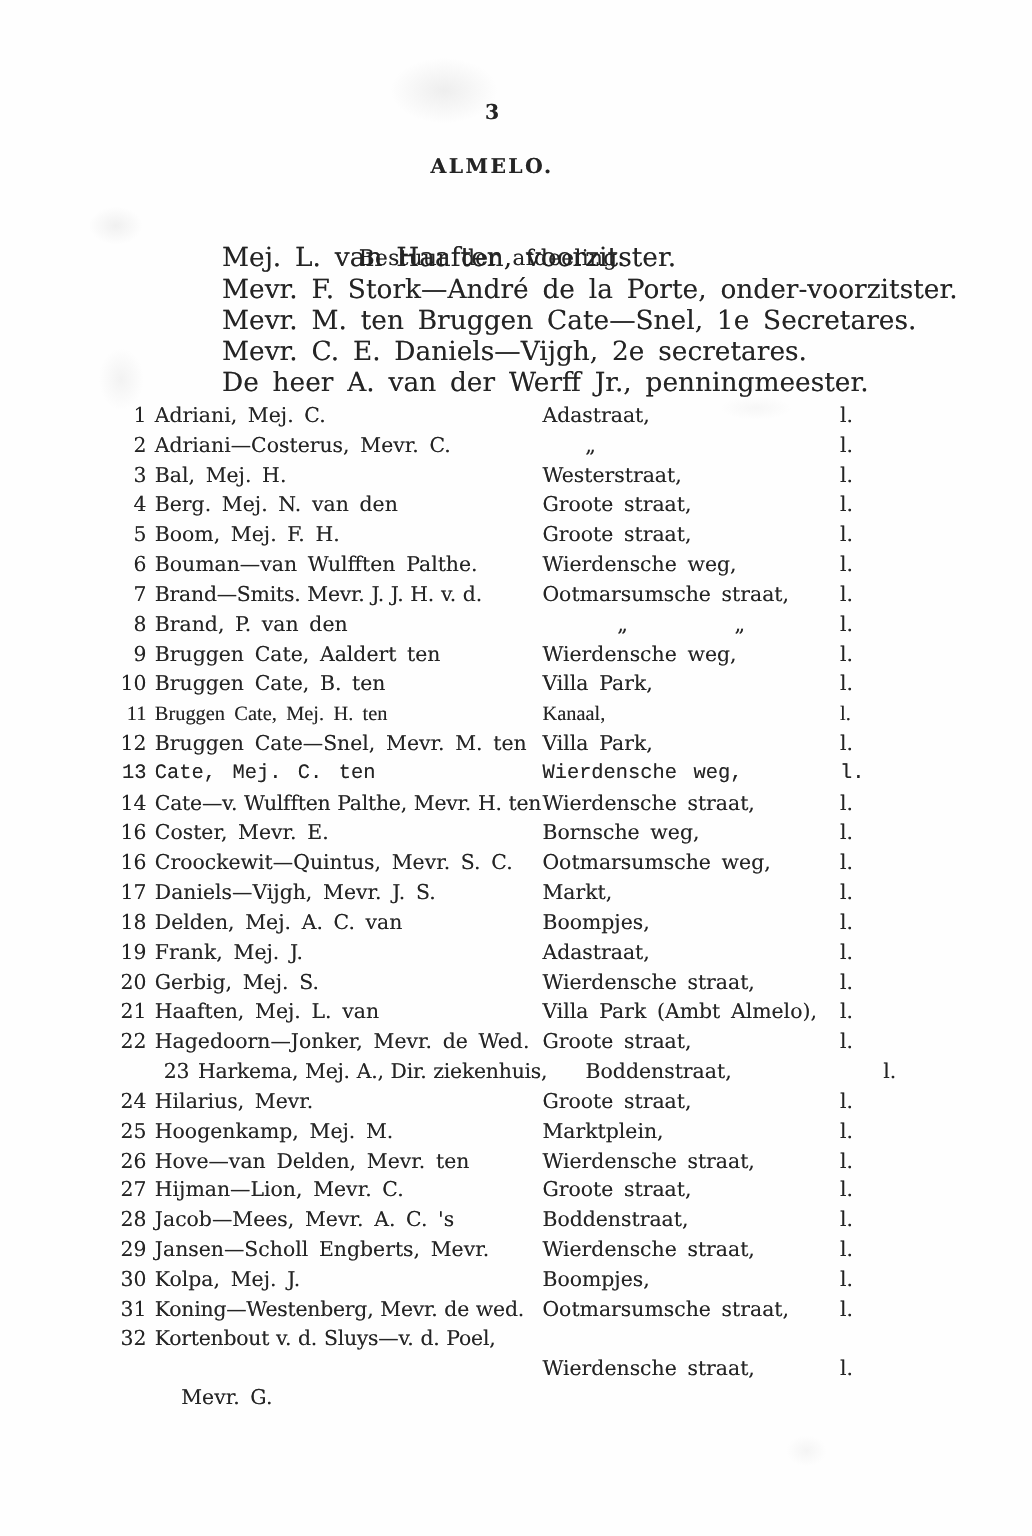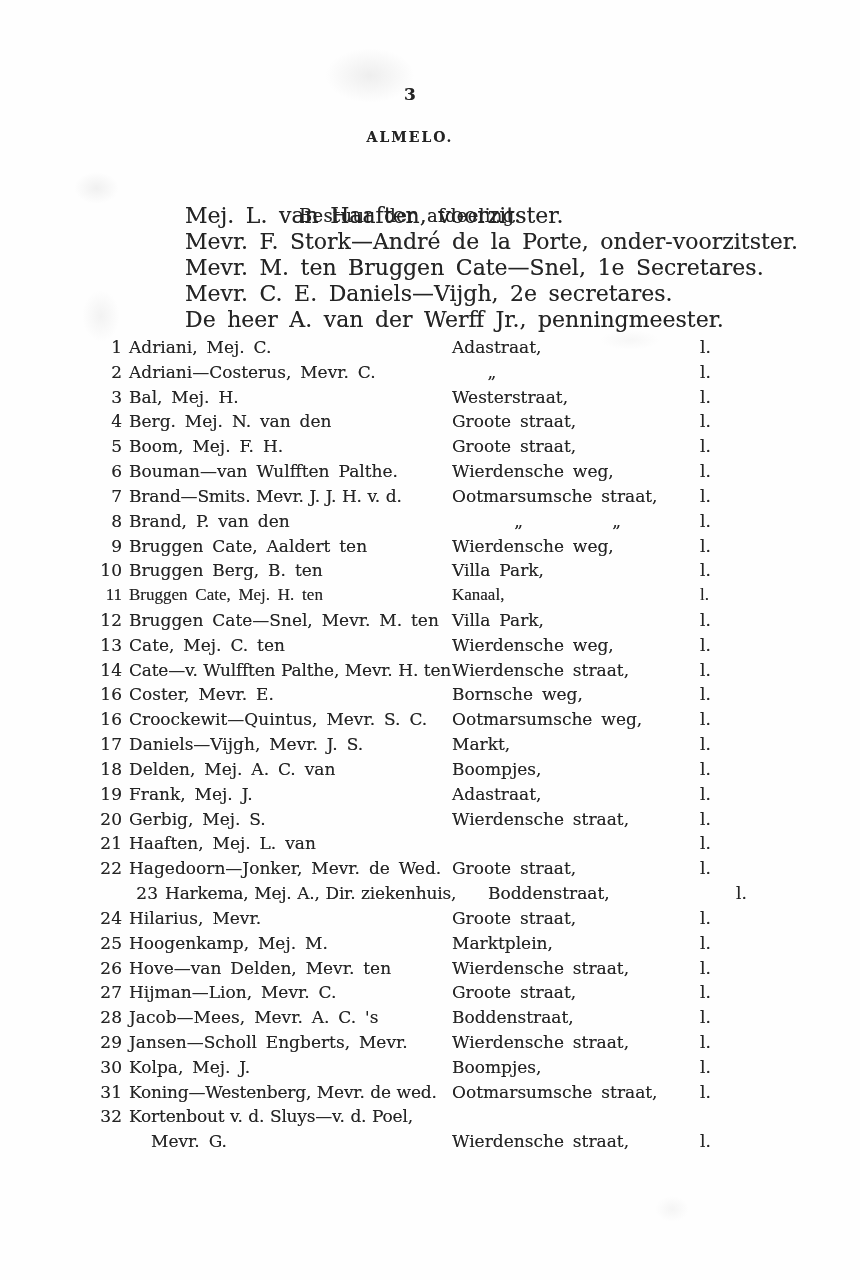--- a/index.html
+++ b/index.html
@@ -13,37 +13,37 @@
     color:#242424;
     overflow:hidden;
     text-shadow:0 0 0.4px rgba(20,20,20,.45);
   }
   .pagenum {
     position:absolute; top:84px; left:120px; width:580px;
     text-align:center; font-weight:700; font-size:17px;
   }
   .title {
     position:absolute; top:129px; left:120px; width:580px; margin:0;
-    text-align:center; font-weight:700; font-size:14px; letter-spacing:2px;
+    text-align:center; font-weight:700; font-size:17px; letter-spacing:2px;
   }
   .subtitle {
     position:absolute; top:169px; left:120px; width:580px;
     text-align:center; font-size:18px;
     word-spacing:5px; letter-spacing:.3px;margin-top:36px;
   }
   .board {
     position:absolute; top:203px; left:185px;
     font-size:22px; line-height:26px; word-spacing:4.5px;
   }
   .members { position:absolute; top:0; left:0; width:860px; height:1280px; }
   .row { position:absolute; left:0; width:860px; height:25px; font-size:17px; }
   .num    { position:absolute; left:94px;  width:28px; text-align:right; }
   .name   { position:absolute; left:129px; white-space:pre; word-spacing:3.5px; }
   .name.tight { word-spacing:0.5px; letter-spacing:-0.2px; }
-  .name.cont  { left:151px; }
+  .name.cont  { left:151px;margin-top:24px; }
   .street { position:absolute; left:452px; white-space:pre; word-spacing:3.5px; }
   .mark   { position:absolute; left:700px; }
   
   .smudge { position:absolute; pointer-events:none; }
   .s1 { top:48px;  left:325px; width:90px;  height:55px;
         background:radial-gradient(ellipse at center, rgba(130,130,130,.13), rgba(0,0,0,0) 70%); }
   .s2 { top:172px; left:74px;  width:45px;  height:32px;
         background:radial-gradient(ellipse at center, rgba(140,140,140,.12), rgba(0,0,0,0) 70%); }
   .s3 { top:290px; left:82px;  width:38px;  height:52px;
         background:radial-gradient(ellipse at center, rgba(140,140,140,.10), rgba(0,0,0,0) 70%); }
@@ -133,40 +133,40 @@
 
   <div class="row" style="top: 535.56px;">
     <span class="num">9</span>
     <span class="name">Bruggen Cate, Aaldert ten</span>
     <span class="street">Wierdensche weg,</span>
     <span class="mark">l.</span>
   </div>
 
   <div class="row" style="top: 560.38px;">
     <span class="num">10</span>
-    <span class="name">Bruggen Berg, B. ten</span>
+    <span class="name">Bruggen Cate, B. ten</span>
     <span class="street">Villa Park,</span>
     <span class="mark">l.</span>
   </div>
 
   <div class="row" style="top: 585.2px; font-family: Liberation Serif, serif;">
     <span class="num">11</span>
     <span class="name">Bruggen Cate, Mej. H. ten</span>
     <span class="street">Kanaal,</span>
     <span class="mark">l.</span>
   </div>
 
   <div class="row" style="top: 610.02px;">
     <span class="num">12</span>
     <span class="name">Bruggen Cate—Snel, Mevr. M. ten</span>
     <span class="street">Villa Park,</span>
     <span class="mark">l.</span>
   </div>
 
-  <div class="row" style="top: 634.84px;">
+  <div class="row" style="top: 634.84px; font-family: Liberation Mono, monospace;">
     <span class="num">13</span>
     <span class="name">Cate, Mej. C. ten</span>
     <span class="street">Wierdensche weg,</span>
     <span class="mark">l.</span>
   </div>
 
   <div class="row" style="top: 659.66px;">
     <span class="num">14</span>
     <span class="name tight">Cate—v. Wulfften Palthe, Mevr. H. ten</span>
     <span class="street">Wierdensche straat,</span>
@@ -211,20 +211,21 @@
   <div class="row" style="top: 808.58px;">
     <span class="num">20</span>
     <span class="name">Gerbig, Mej. S.</span>
     <span class="street">Wierdensche straat,</span>
     <span class="mark">l.</span>
   </div>
 
   <div class="row" style="top: 833.4px;">
     <span class="num">21</span>
     <span class="name">Haaften, Mej. L. van</span>
+    <span class="street">Villa Park (Ambt Almelo),</span>
     <span class="mark">l.</span>
   </div>
 
   <div class="row" style="top: 858.22px;">
     <span class="num">22</span>
     <span class="name">Hagedoorn—Jonker, Mevr. de Wed.</span>
     <span class="street">Groote straat,</span>
     <span class="mark">l.</span>
   </div>
 

